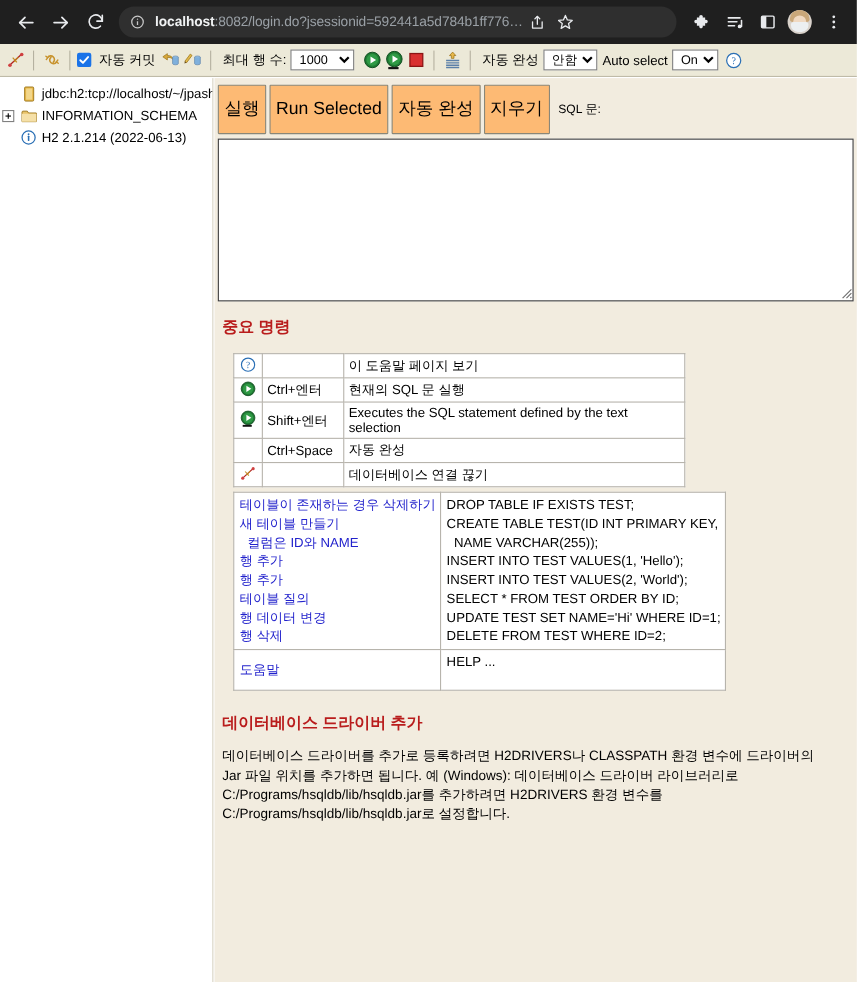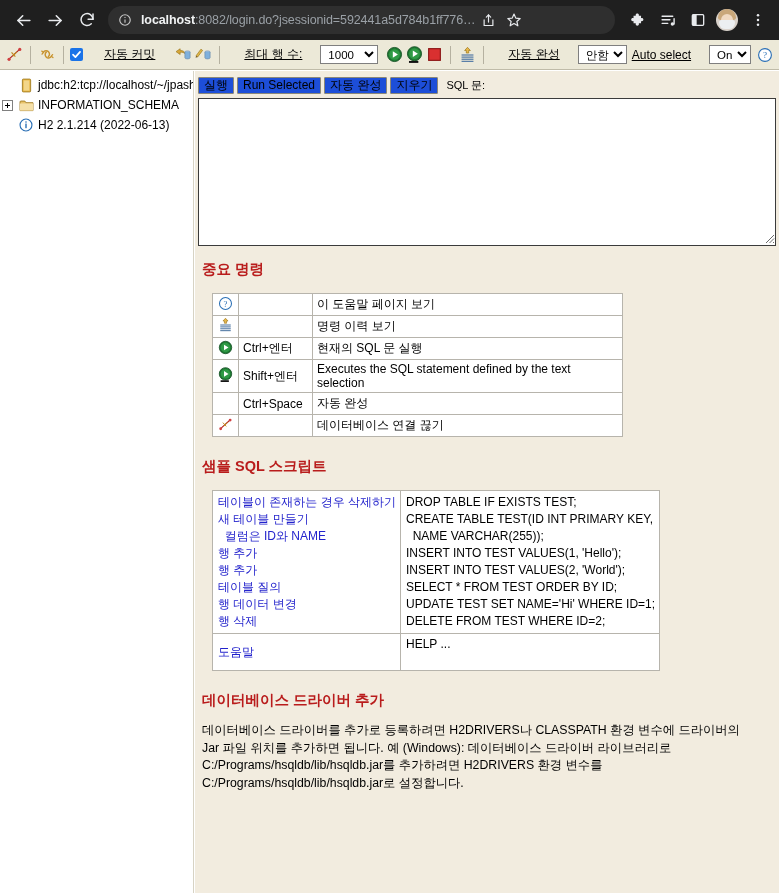--- a/index.html
+++ b/index.html
@@ -85,21 +85,21 @@
   #h2-toolbar .sep {
     width: 1px; height: 18px; background: #b5b1a0;
     margin: 0 6px;
     flex: 0 0 auto;
   }
   .tb-icon {
     width: 20px; height: 20px;
     display: flex; align-items: center; justify-content: center;
     flex: 0 0 auto;
   }
-  .tb-label { margin: 0 18px; text-decoration: underline; }
+  .tb-label { margin: 0 4px; }
   #autocommit-check {
     width: 13px; height: 13px;
     background: #1a73e8;
     border-radius: 2px;
     display: inline-flex; align-items: center; justify-content: center;
     flex: 0 0 auto;
     margin-right: 3px;
   }
   #autocommit-check svg { display:block; }
   .tb-select {
@@ -163,25 +163,25 @@
   }
   #sql-bar {
     display: flex;
     align-items: center;
     padding: 6px 2px 4px 3px;
     gap: 3px;
     font-size: 12px;
   }
   .sql-btn {
     font-family: "Liberation Sans", sans-serif;
-    font-size: 12px;
-    background: #1d4ed8;
+    font-size: 16px;
+    background: #fdba74;
     border: 1px solid #8a8778;
     border-radius: 1px;
-    padding: 0 5px;
+    padding: 14px 5px;
     color: #000;
     line-height: 15px;
     cursor: default;
   }
   #sql-label { margin-left: 5px; font-size: 11px; }
   #sql-textarea-wrap {
     position: relative;
     margin: 0 2px 0 3px;
   }
   #sql-textarea {
@@ -519,33 +519,20 @@
         <tbody>
           <tr>
             <td class="c-ico">
               <svg width="15" height="15" viewBox="0 0 20 20">
                   <circle cx="10" cy="10" r="8" fill="#fff" stroke="#2a6fb5" stroke-width="1.4"></circle>
                   <text x="10" y="14.2" font-family="Liberation Serif, serif" font-size="11.5" text-anchor="middle" fill="#2a6fb5">?</text>
                 </svg>
             </td>
             <td class="c-key"></td>
             <td class="c-desc">이 도움말 페이지 보기</td>
-          </tr>
-          <tr>
-            <td class="c-ico">
-              <svg width="15" height="16" viewBox="0 0 20 21">
-                <path d="M10 1.5 L13.4 5.2 L11.4 5.2 L11.4 8.2 L8.6 8.2 L8.6 5.2 L6.6 5.2 Z" fill="#e8b84a" stroke="#9a7418" stroke-width="0.8"></path>
-                <line x1="3" y1="10.5" x2="17" y2="10.5" stroke="#5a7fa8" stroke-width="1.5"></line>
-                <line x1="3" y1="13" x2="17" y2="13" stroke="#5a7fa8" stroke-width="1.5"></line>
-                <line x1="3" y1="15.5" x2="17" y2="15.5" stroke="#5a7fa8" stroke-width="1.5"></line>
-                <line x1="3" y1="18" x2="17" y2="18" stroke="#5a7fa8" stroke-width="1.5"></line>
-              </svg>
-            </td>
-            <td class="c-key"></td>
-            <td class="c-desc">명령 이력 보기</td>
           </tr>
           <tr>
             <td class="c-ico">
               <svg width="15" height="15" viewBox="0 0 20 20">
                   <circle cx="10" cy="10" r="8.3" fill="#1f7a33" stroke="#0d4a1d" stroke-width="1"></circle>
                   <circle cx="10" cy="10" r="6.3" fill="#2f9a45"></circle>
                   <polygon points="8,6.2 14,10 8,13.8" fill="#fff"></polygon>
                 </svg>
             </td>
             <td class="c-key">Ctrl+엔터</td>
@@ -577,21 +564,20 @@
                 <line x1="6.5" y1="7.5" x2="11" y2="12.5" stroke="#c08a20" stroke-width="1.3"></line>
                 <line x1="12.5" y1="7" x2="8" y2="12" stroke="#c08a20" stroke-width="1.3"></line>
               </svg>
             </td>
             <td class="c-key"></td>
             <td class="c-desc">데이터베이스 연결 끊기</td>
           </tr>
         </tbody>
       </table>
 
-      <h3 class="sec-title second">샘플 SQL 스크립트</h3>
 
       <table class="h2tbl" id="sample-table">
         <tbody>
           <tr>
             <td class="s-desc">테이블이 존재하는 경우 삭제하기
 새 테이블 만들기
   컬럼은 ID와 NAME
 행 추가
 행 추가
 테이블 질의

